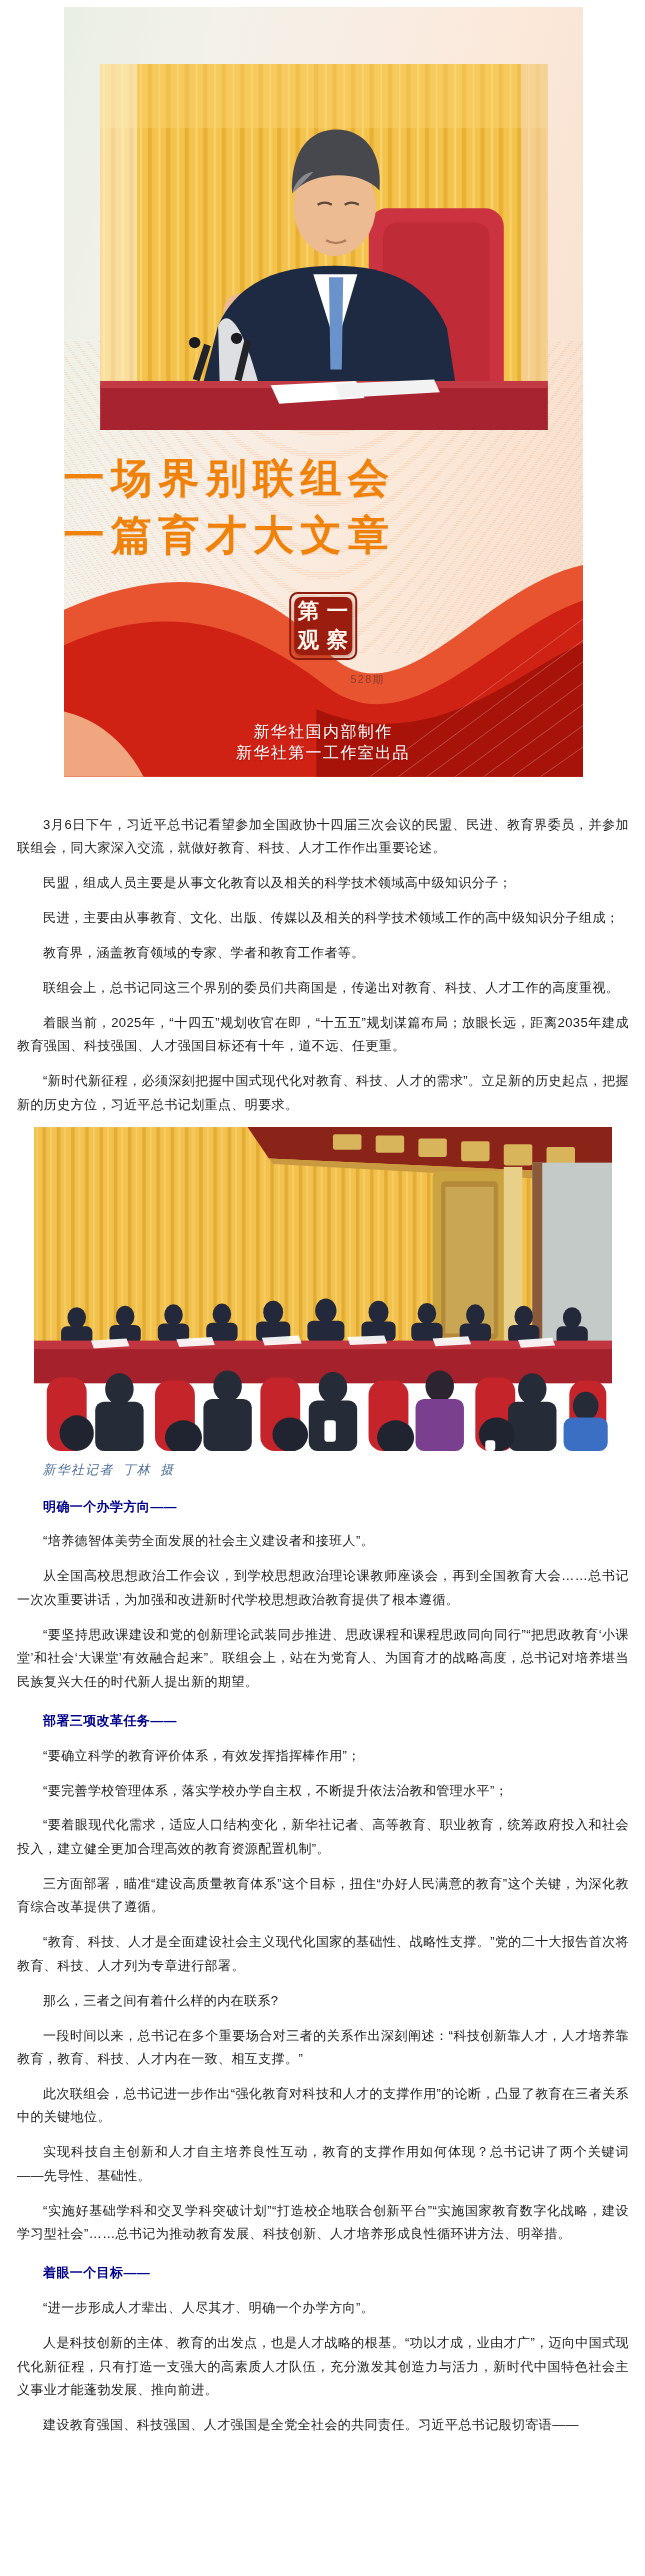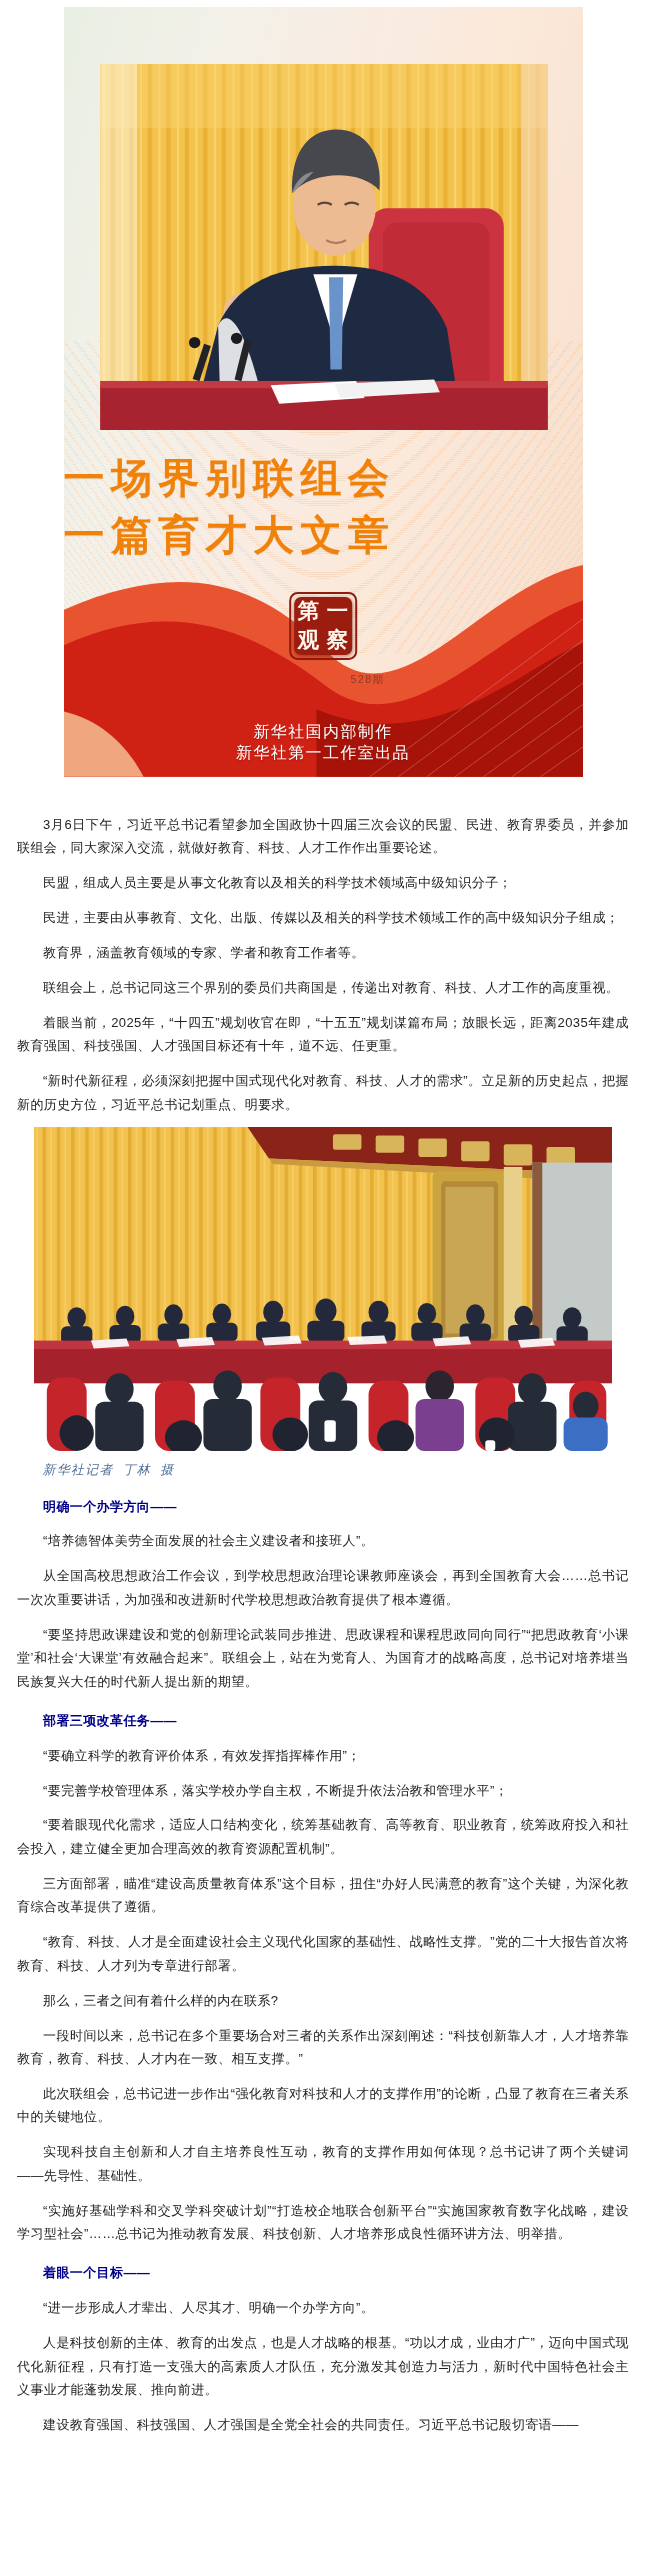--- a/index.html
+++ b/index.html
@@ -289,21 +289,21 @@
     <p class="caption">新华社记者 丁林 摄</p>
 
     <div id="part2">
         <h2 class="sec-heading">明确一个办学方向——</h2>
         <p class="para">“培养德智体美劳全面发展的社会主义建设者和接班人”。</p>
         <p class="para">从全国高校思想政治工作会议，到学校思想政治理论课教师座谈会，再到全国教育大会……总书记一次次重要讲话，为加强和改进新时代学校思想政治教育提供了根本遵循。</p>
         <p class="para">“要坚持思政课建设和党的创新理论武装同步推进、思政课程和课程思政同向同行”“把思政教育‘小课堂’和社会‘大课堂’有效融合起来”。联组会上，站在为党育人、为国育才的战略高度，总书记对培养堪当民族复兴大任的时代新人提出新的期望。</p>
         <h2 class="sec-heading">部署三项改革任务——</h2>
         <p class="para">“要确立科学的教育评价体系，有效发挥指挥棒作用”；</p>
         <p class="para">“要完善学校管理体系，落实学校办学自主权，不断提升依法治教和管理水平”；</p>
-        <p class="para">“要着眼现代化需求，适应人口结构变化，统筹基础教育、高等教育、职业教育，统筹政府投入和社会投入，建立健全更加合理高效的教育资源配置机制”。</p>
+        <p class="para">“要着眼现代化需求，适应人口结构变化，新华社记者、高等教育、职业教育，统筹政府投入和社会投入，建立健全更加合理高效的教育资源配置机制”。</p>
         <p class="para">三方面部署，瞄准“建设高质量教育体系”这个目标，扭住“办好人民满意的教育”这个关键，为深化教育综合改革提供了遵循。</p>
         <p class="para">“教育、科技、人才是全面建设社会主义现代化国家的基础性、战略性支撑。”党的二十大报告首次将教育、科技、人才列为专章进行部署。</p>
         <p class="para">那么，三者之间有着什么样的内在联系?</p>
         <p class="para">一段时间以来，总书记在多个重要场合对三者的关系作出深刻阐述：“科技创新靠人才，人才培养靠教育，教育、科技、人才内在一致、相互支撑。”</p>
         <p class="para">此次联组会，总书记进一步作出“强化教育对科技和人才的支撑作用”的论断，凸显了教育在三者关系中的关键地位。</p>
         <p class="para">实现科技自主创新和人才自主培养良性互动，教育的支撑作用如何体现？总书记讲了两个关键词——先导性、基础性。</p>
         <p class="para">“实施好基础学科和交叉学科突破计划”“打造校企地联合创新平台”“实施国家教育数字化战略，建设学习型社会”……总书记为推动教育发展、科技创新、人才培养形成良性循环讲方法、明举措。</p>
         <h2 class="sec-heading">着眼一个目标——</h2>
         <p class="para">“进一步形成人才辈出、人尽其才、明确一个办学方向”。</p>
         <p class="para">人是科技创新的主体、教育的出发点，也是人才战略的根基。“功以才成，业由才广”，迈向中国式现代化新征程，只有打造一支强大的高素质人才队伍，充分激发其创造力与活力，新时代中国特色社会主义事业才能蓬勃发展、推向前进。</p>

